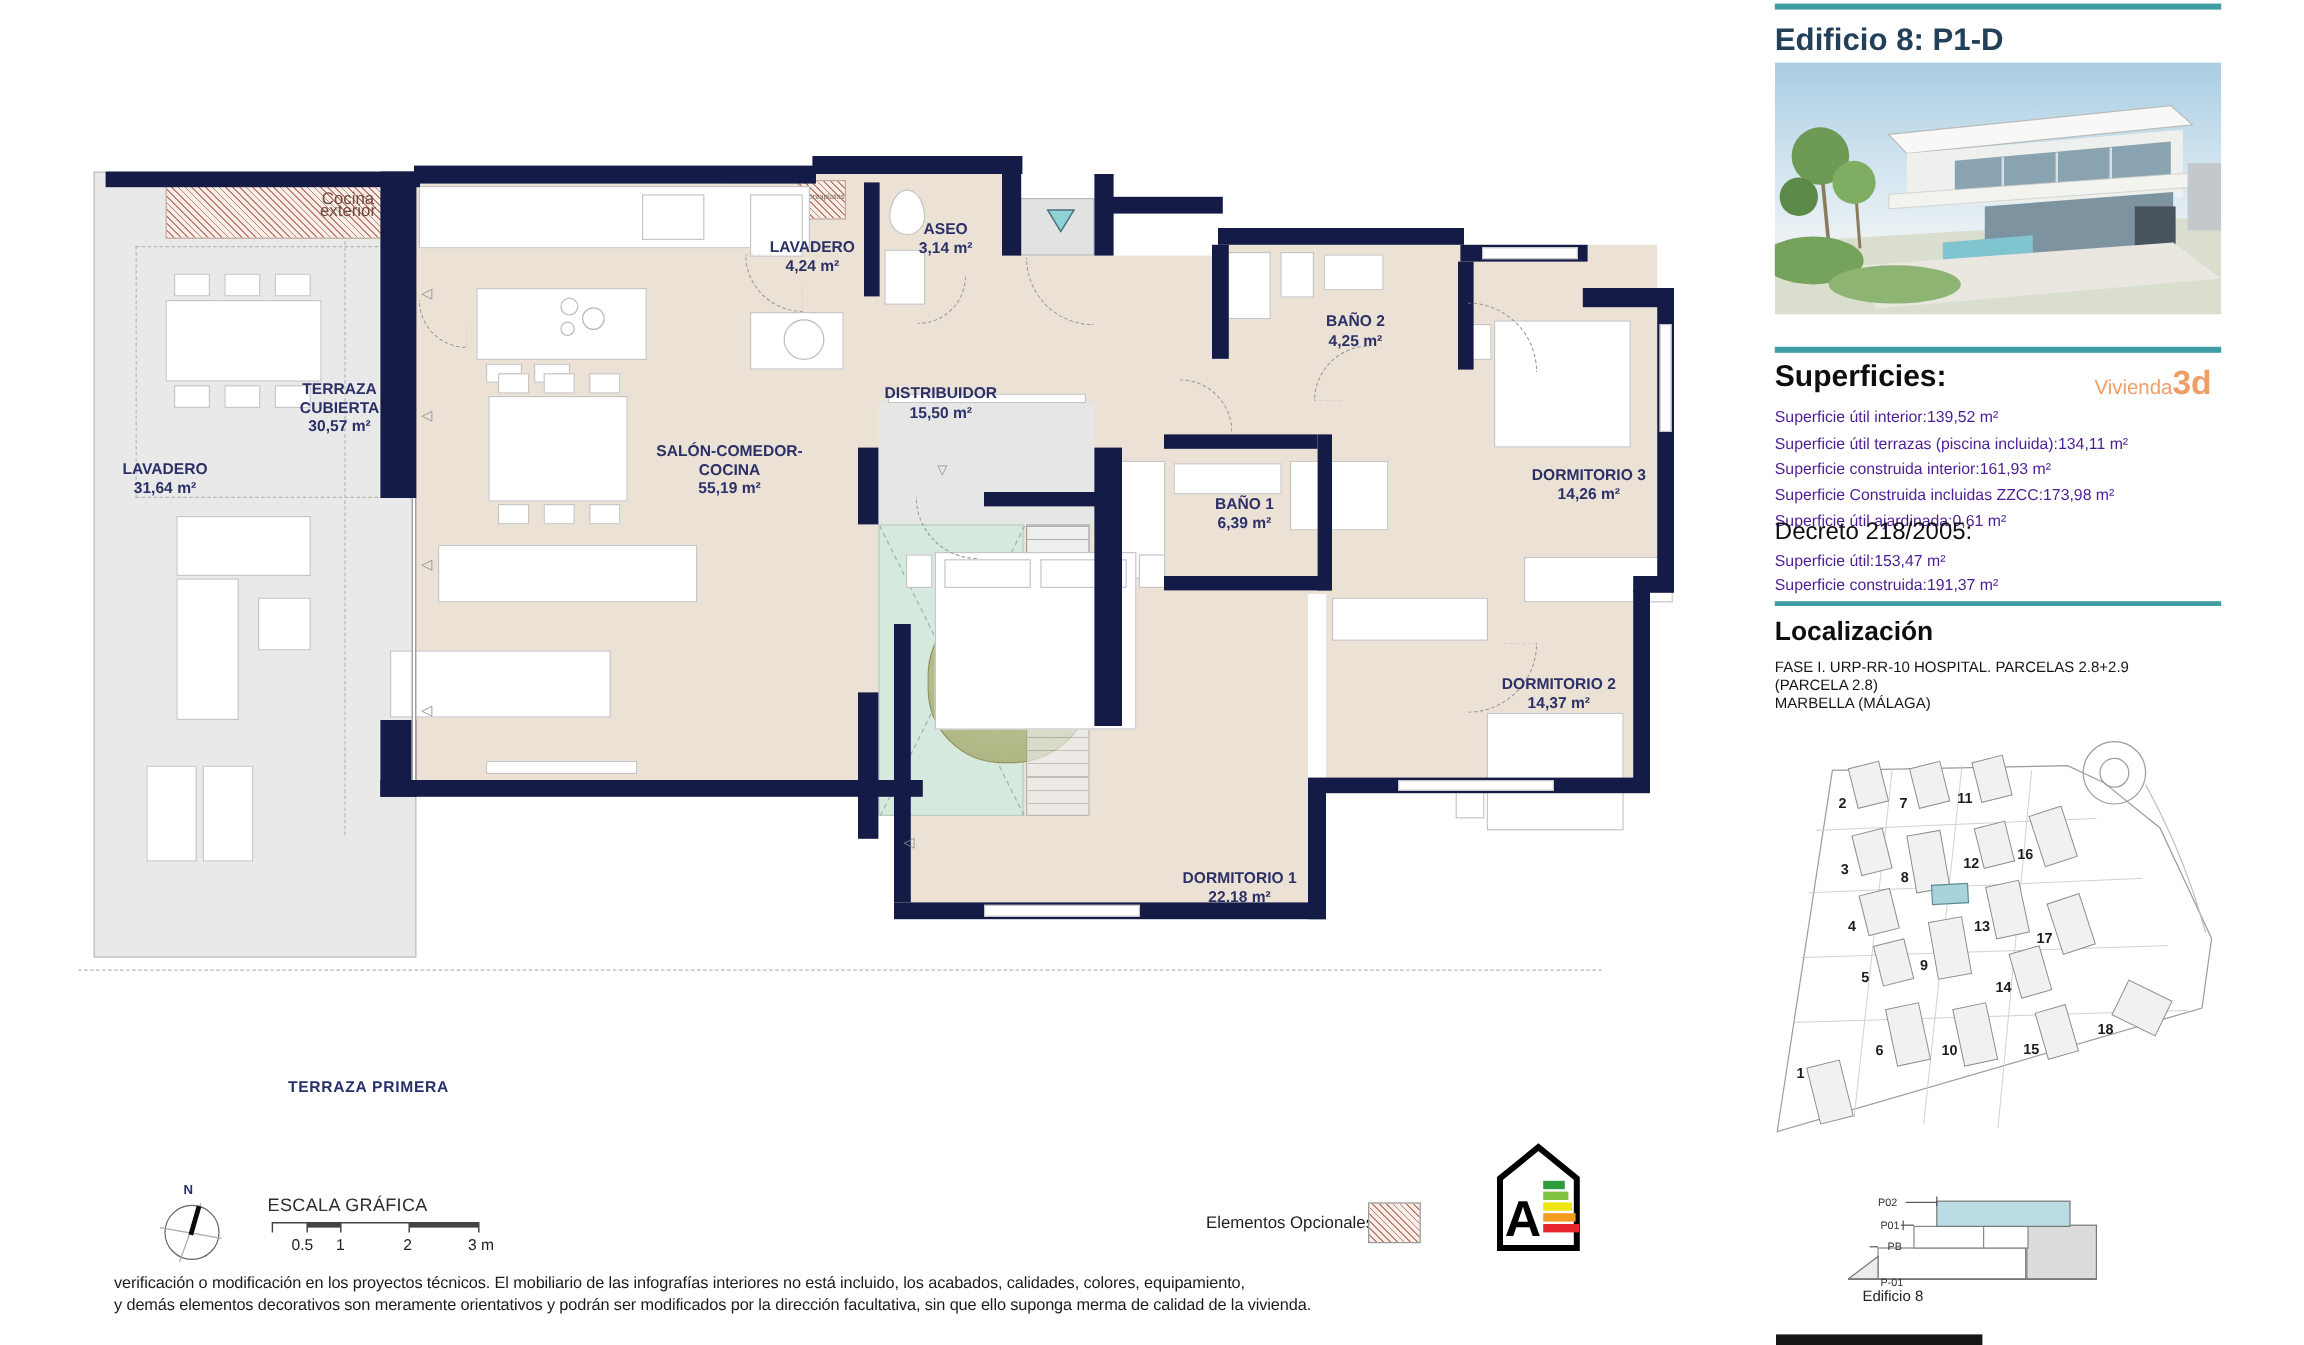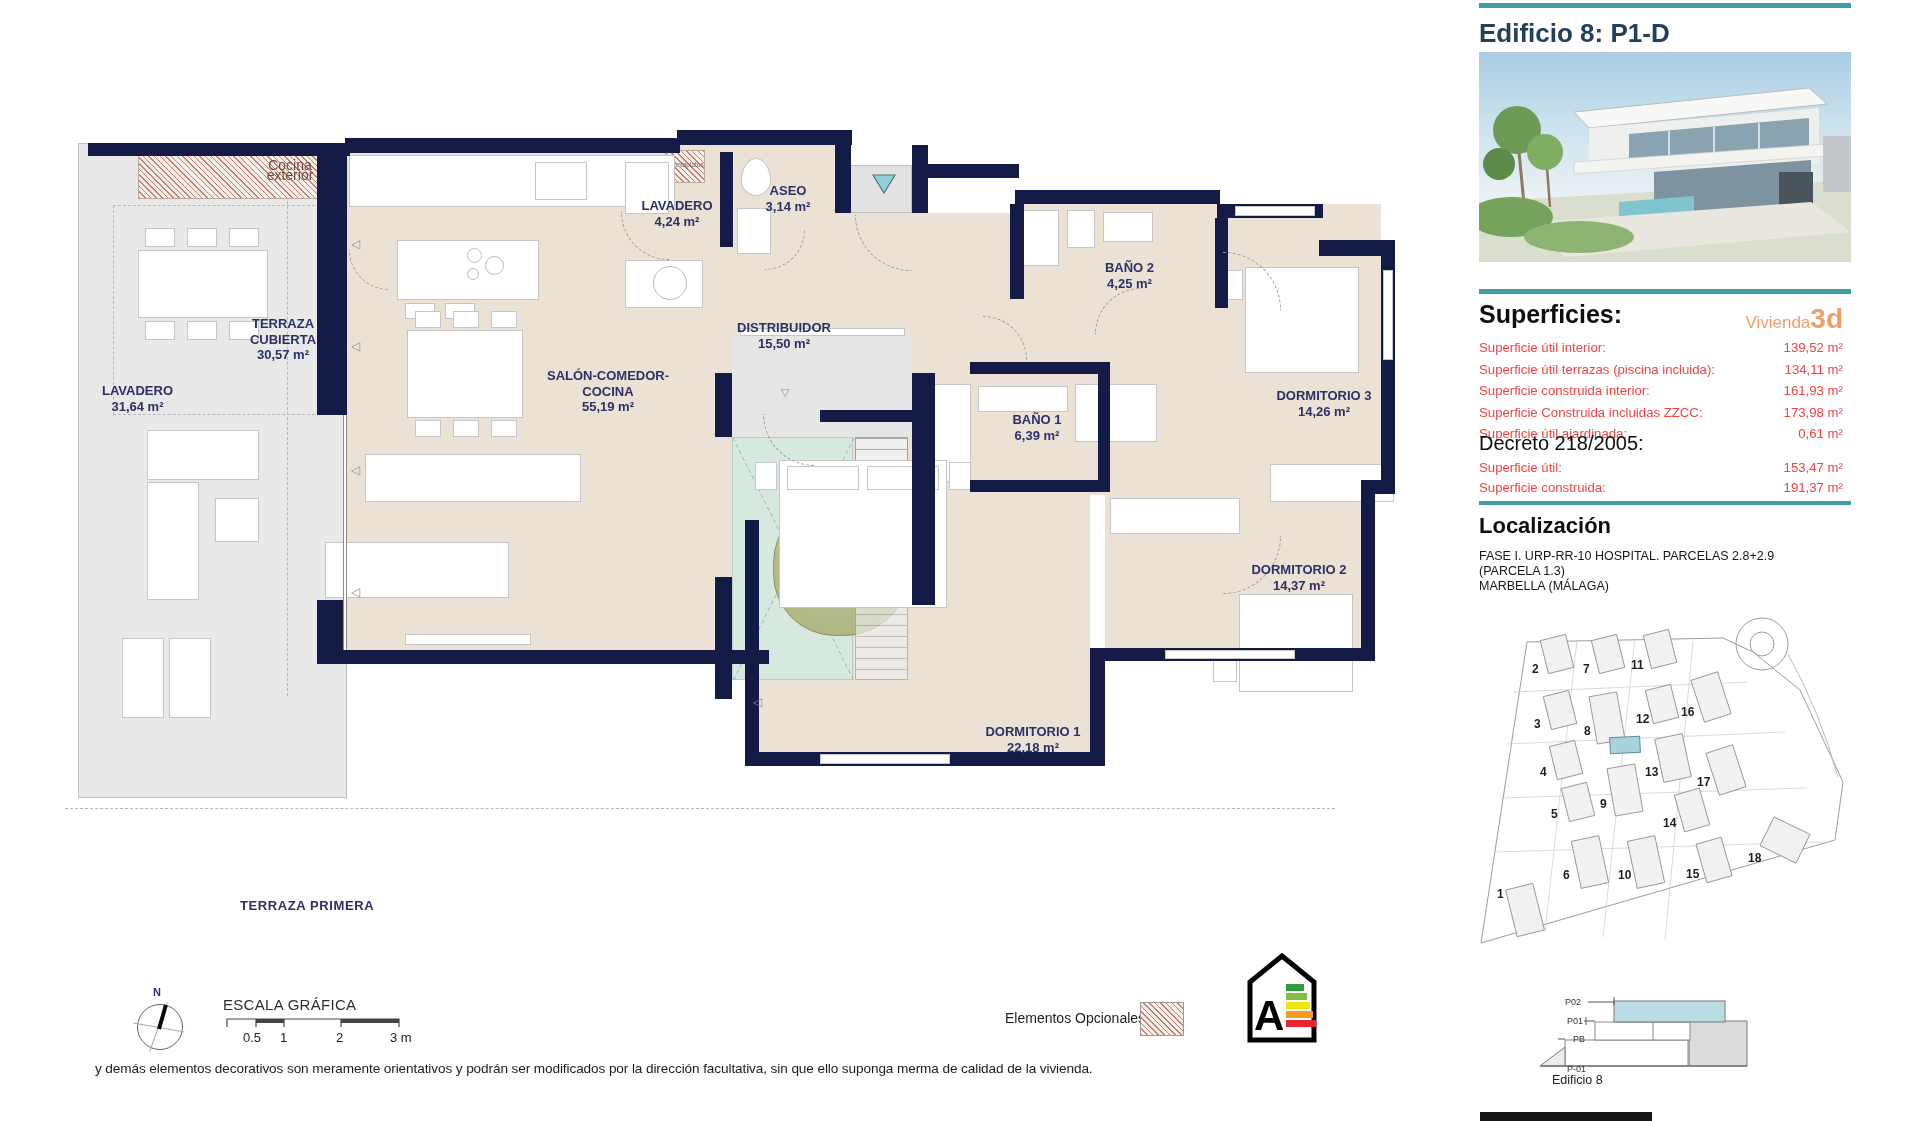--- a/index.html
+++ b/index.html
@@ -16,21 +16,21 @@
 .arc{position:absolute;border:0 dashed #9b9b9b}
 .arc.bl{border-width:0 0 1px 1px;border-radius:0 0 0 100%}
 .arc.br{border-width:0 1px 1px 0;border-radius:0 0 100% 0}
 .arc.tl{border-width:1px 0 0 1px;border-radius:100% 0 0 0}
 .arc.tr{border-width:1px 1px 0 0;border-radius:0 100% 0 0}
 .hatch{position:absolute;background-color:#f6eee8;background-image:repeating-linear-gradient(45deg,rgba(163,60,42,.62) 0 1px,transparent 1px 4px);border:1px solid #bfa79c}
 .dashbox{position:absolute;border:1px dashed #b8b8b8}
 .tri{position:absolute;color:#8e9398;font-size:12px;line-height:12px}
 .mapnum{position:absolute;font-size:12px;font-weight:700;color:#1d1d1d}
 .rule{position:absolute;background:#3f9ca3;height:5px;width:372px}
-.srow{display:flex;justify-content:space-between;font-size:13.2px;line-height:21.5px;color:#ef4444}
+.srow{display:flex;font-size:13.2px;line-height:21.5px;color:#4c1d95}
 .lvl{position:absolute;font-size:9px;color:#333;line-height:10px}
 .stairs{position:absolute;background:#efefef;border:1px solid #9f9f9f;background-image:repeating-linear-gradient(180deg,#adadad 0 1px,transparent 1px 11px)}
 .disc{font-size:13.6px;line-height:18.8px;color:#1b1b1b;letter-spacing:-.1px}
 </style>
 </head>
 <body>
 
 <div class="plan">
 
   <div class="gray" style="left:13px;top:43px;width:269px;height:655px"></div>
@@ -254,20 +254,21 @@
   <polygon points="12,34 44,8 76,34 76,92 12,92" fill="#fff" stroke="#000" stroke-width="5" stroke-linejoin="miter"></polygon>
   <rect x="48" y="36" width="18" height="7" fill="#2e9b3c"></rect>
   <rect x="48" y="45" width="21" height="7" fill="#7fc242"></rect>
   <rect x="48" y="54" width="24" height="7" fill="#efe50f"></rect>
   <rect x="48" y="63" width="27" height="7" fill="#f59c20"></rect>
   <rect x="48" y="72" width="30" height="7" fill="#e8262d"></rect>
   <text x="16" y="82" font-family="Liberation Sans, sans-serif" font-size="42" font-weight="bold" fill="#000">A</text>
 </svg>
 
 <div class="abs" style="left:95px;top:1060px;width:1262px;height:60px;overflow:hidden">
+  <div class="disc">verificación o modificación en los proyectos técnicos. El mobiliario de las infografías interiores no está incluido, los acabados, calidades, colores, equipamiento,</div>
   <div class="disc">y demás elementos decorativos son meramente orientativos y podrán ser modificados por la dirección facultativa, sin que ello suponga merma de calidad de la vivienda.</div>
 </div>
 
 <div class="rule" style="left:1479px;top:3px"></div>
 <div class="abs" style="left:1479px;top:18px;font-size:26px;font-weight:700;color:#23405a">Edificio 8: P1-D</div>
 
 <svg width="372" height="210" viewBox="0 0 372 210" style="position:absolute;left:1479px;top:52px">
   <defs>
     <linearGradient id="sky" x1="0" y1="0" x2="0" y2="1">
       <stop offset="0" stop-color="#a9cde3"></stop>
@@ -336,21 +337,21 @@
   <div class="srow" style="line-height:19.5px">
     <span>Superficie construida:</span>
       <span>191,37 m²</span>
   </div>
 </div>
 
 <div class="rule" style="left:1479px;top:501px;height:4px"></div>
 <div class="abs" style="left:1479px;top:513px;font-size:22px;font-weight:700;color:#0e0e0e">Localización</div>
 <div class="abs" style="left:1479px;top:549px;width:372px;font-size:12.5px;line-height:15px;color:#161616">
   <div>FASE I. URP-RR-10 HOSPITAL. PARCELAS 2.8+2.9</div>
-  <div>(PARCELA 1.3)</div>
+  <div>(PARCELA 2.8)</div>
   <div>MARBELLA (MÁLAGA)</div>
 </div>
 
 <div class="abs" style="left:1455px;top:592px;width:450px;height:362px">
   <svg width="450" height="362" viewBox="0 0 450 362" style="position:absolute;left:0;top:0">
     <path d="M72,50 L268,46 L298,60 L345,98 L388,190 L380,248 L26,351 Z" fill="none" stroke="#9c9c9c" stroke-width="1"></path>
     <circle cx="307" cy="52" r="12" fill="none" stroke="#9c9c9c" stroke-width="1"></circle>
     <circle cx="307" cy="52" r="26" fill="none" stroke="#9c9c9c" stroke-width="1"></circle>
     <path d="M333,62 Q365,120 383,185" fill="none" stroke="#bdbdbd" stroke-width="1"></path>
     <line x1="58" y1="100" x2="292" y2="90" stroke="#cfcfcf" stroke-width=".8"></line>

